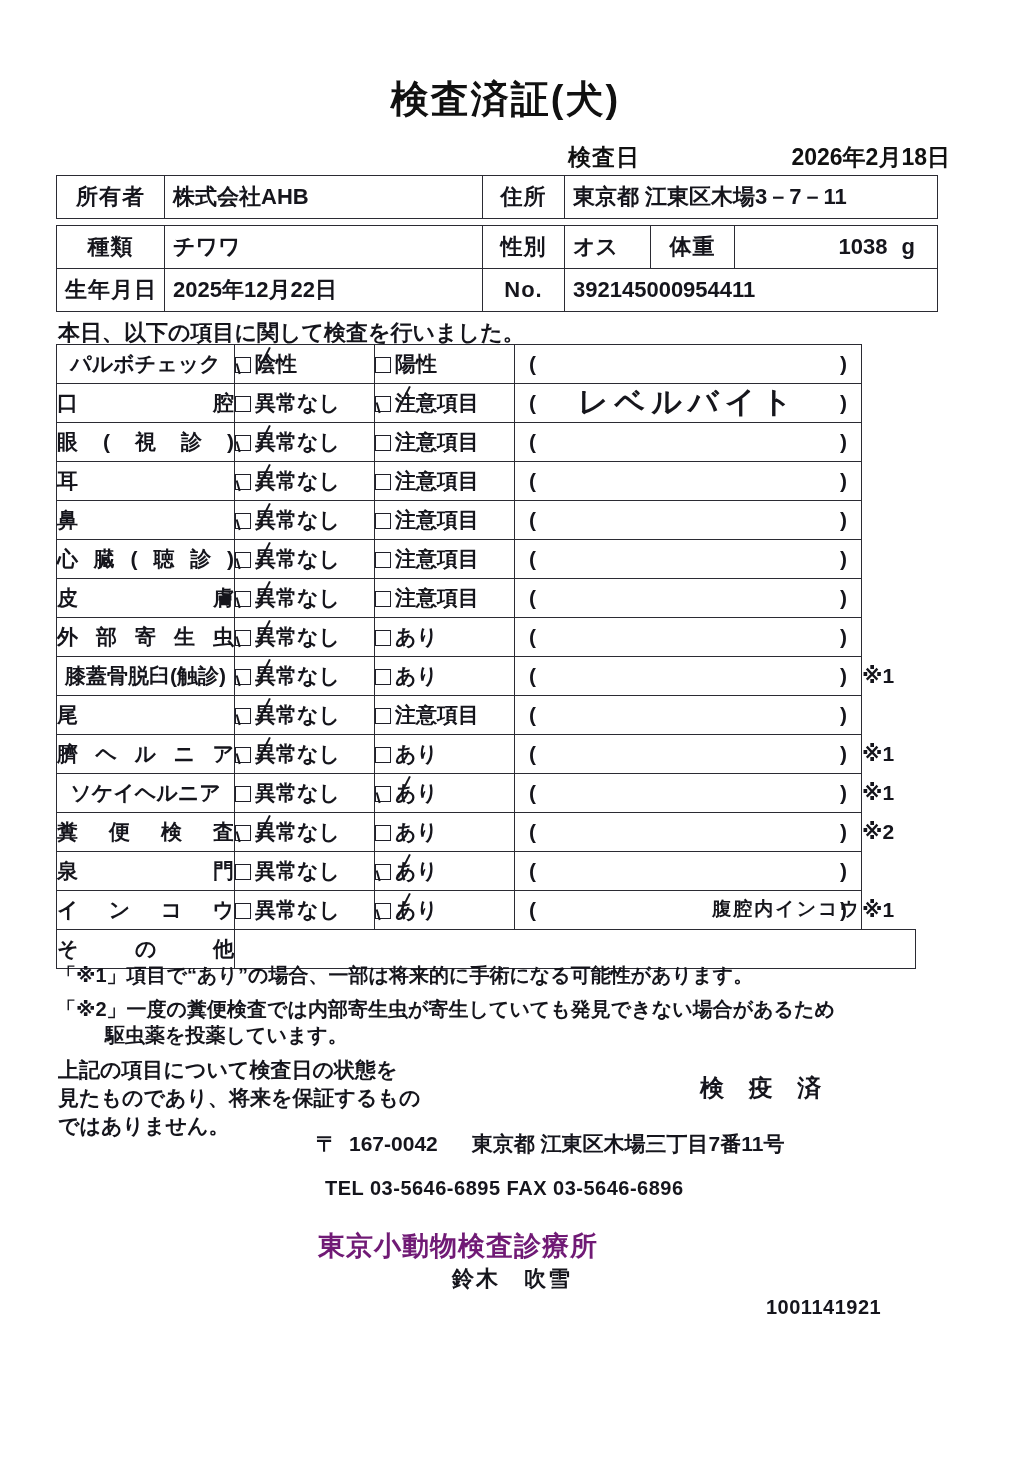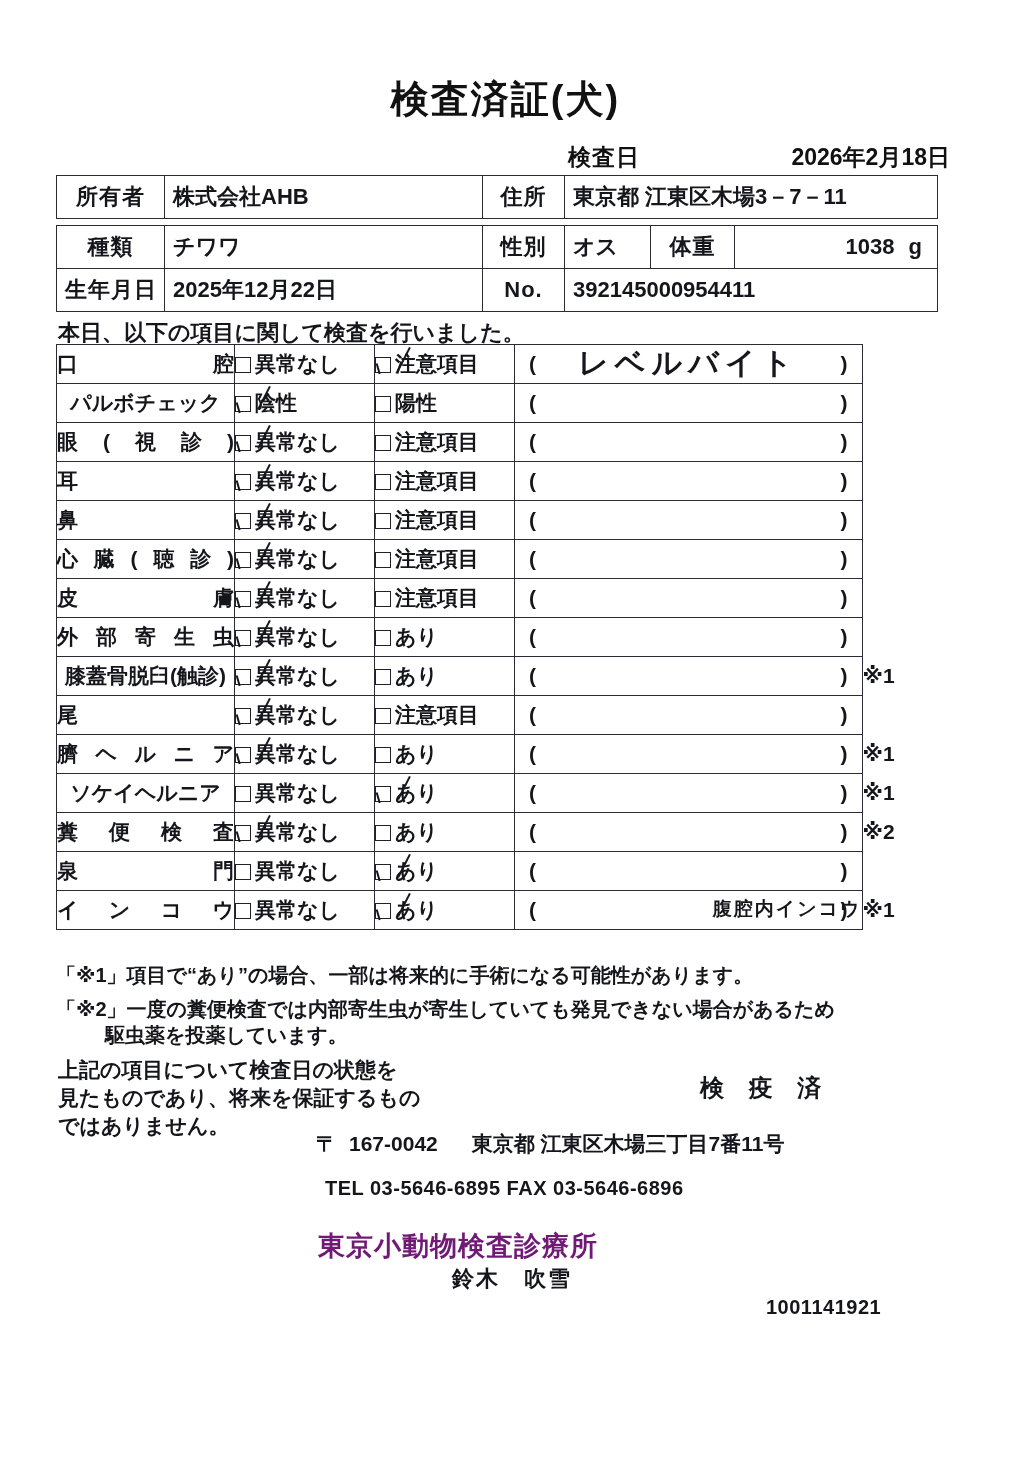--- a/index.html
+++ b/index.html
@@ -67,21 +67,21 @@
     height: 42px;
     vertical-align: middle;
     white-space: nowrap;
     overflow: hidden;
   }
   td.hdr-cell {
     text-align: center;
     letter-spacing: 1px;
   }
   td.val-cell { text-align: left; }
-  td.num-cell { text-align: right; padding-right: 15px; }
+  td.num-cell { text-align: right; padding-right: 22px; }
 
   #owner-table { top: 175px; left: 56px; width: 882px; }
   #pet-table   { top: 225px; left: 56px; width: 882px; }
 
   
   .lead-text {
     position: absolute;
     top: 318px;
     left: 58px;
     font-size: 22px;
@@ -344,41 +344,41 @@
   <table id="check-table">
     <colgroup>
       <col style="width:178px">
         <col style="width:140px">
         <col style="width:140px">
         <col>
         <col style="width:54px">
     </colgroup>
     <tbody id="check-body">
         <tr>
+          <td class="c-label center">パルボチェック</td>
+          <td class="c-opt"><span class="cb ticked"></span><span class="opt-txt">陰性</span></td>
+          <td class="c-opt"><span class="cb"></span><span class="opt-txt">陽性</span></td>
+          <td class="c-note">
+            <span class="paren-l">(</span>
+            <span class="paren-r">)</span>
+          </td>
+          <td class="c-star"></td>
+        </tr>
+        <tr>
           <td class="c-label">口腔</td>
           <td class="c-opt"><span class="cb"></span><span class="opt-txt">異常なし</span></td>
           <td class="c-opt"><span class="cb ticked"></span><span class="opt-txt">注意項目</span></td>
           <td class="c-note">
             <span class="paren-l">(</span>
             <span class="paren-r">)</span>
             <span class="hand bold-kanji">レベルバイト</span>
           </td>
           <td class="c-star"></td>
         </tr>
         <tr>
-          <td class="c-label center">パルボチェック</td>
-          <td class="c-opt"><span class="cb ticked"></span><span class="opt-txt">陰性</span></td>
-          <td class="c-opt"><span class="cb"></span><span class="opt-txt">陽性</span></td>
-          <td class="c-note">
-            <span class="paren-l">(</span>
-            <span class="paren-r">)</span>
-          </td>
-          <td class="c-star"></td>
-        </tr>
-        <tr>
           <td class="c-label">眼(視診)</td>
           <td class="c-opt"><span class="cb ticked"></span><span class="opt-txt">異常なし</span></td>
           <td class="c-opt"><span class="cb"></span><span class="opt-txt">注意項目</span></td>
           <td class="c-note">
             <span class="paren-l">(</span>
             <span class="paren-r">)</span>
           </td>
           <td class="c-star"></td>
         </tr>
         <tr>
@@ -494,20 +494,24 @@
         <tr>
           <td class="c-label">インコウ</td>
           <td class="c-opt"><span class="cb"></span><span class="opt-txt">異常なし</span></td>
           <td class="c-opt"><span class="cb ticked"></span><span class="opt-txt">あり</span></td>
           <td class="c-note">
             <span class="paren-l">(</span>
             <span class="paren-r">)</span>
             <span class="hand kana">腹腔内インコウ</span>
           </td>
           <td class="c-star">※1</td>
+        </tr>
+        <tr>
+          <td class="c-label">その他</td>
+          <td class="c-blank" colspan="4"></td>
         </tr>
       </tbody>
   </table>
 
   <div class="note" id="note-1">「※1」項目で“あり”の場合、一部は将来的に手術になる可能性があります。</div>
   <div class="note" id="note-2">「※2」一度の糞便検査では内部寄生虫が寄生していても発見できない場合があるため</div>
   <div class="note" id="note-2b">駆虫薬を投薬しています。</div>
 
   <div class="disc" id="disc-1">上記の項目について検査日の状態を</div>
   <div class="disc" id="disc-2">見たものであり、将来を保証するもの</div>

